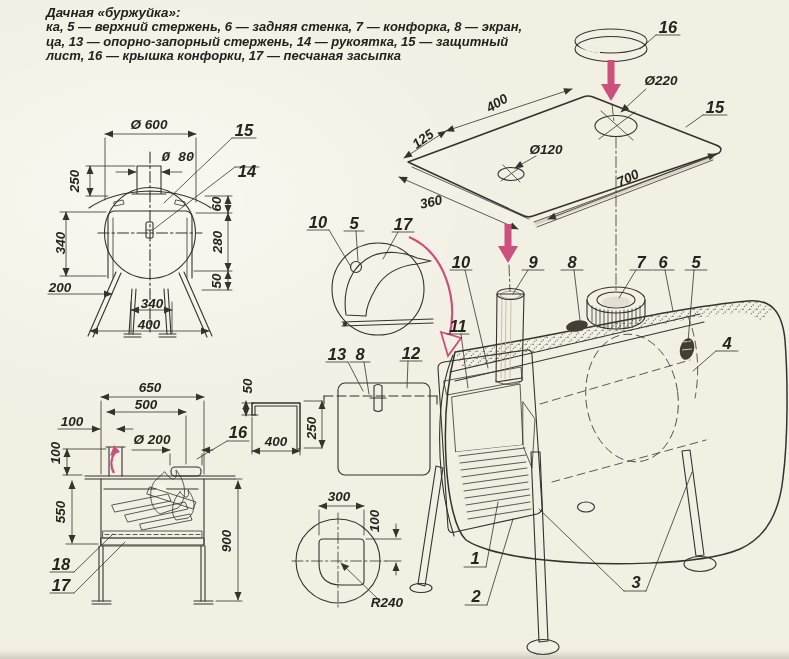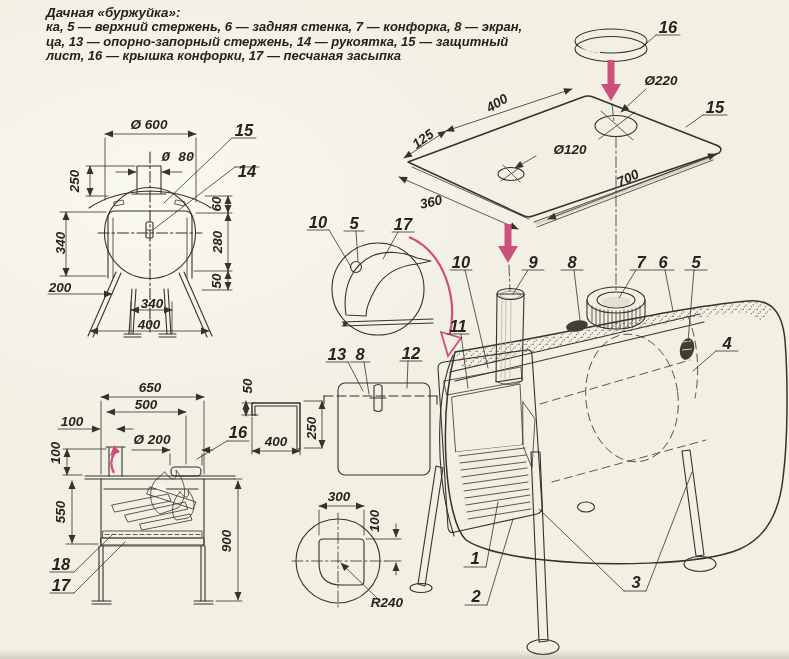--- a/index.html
+++ b/index.html
@@ -296,21 +296,21 @@
       <span class="label dim" style="left: 217px; top: 242px; transform: translate(-50%, -50%) rotate(-90deg);">280</span>
       <span class="label dim" style="left: 60px; top: 287px; transform: translate(-50%, -50%) rotate(0deg);">200</span>
       <span class="label dim" style="left: 216px; top: 281px; transform: translate(-50%, -50%) rotate(-90deg);">50</span>
       <span class="label dim" style="left: 152px; top: 303px; transform: translate(-50%, -50%) rotate(0deg);">340</span>
       <span class="label dim" style="left: 149px; top: 324px; transform: translate(-50%, -50%) rotate(0deg);">400</span>
       <span class="label part" style="left: 668px; top: 27px; transform: translate(-50%, -50%) rotate(0deg);">16</span>
       <span class="label dim" style="left: 661px; top: 80px; transform: translate(-50%, -50%) rotate(0deg);">Ø220</span>
       <span class="label part" style="left: 715px; top: 107px; transform: translate(-50%, -50%) rotate(0deg);">15</span>
       <span class="label dim" style="left: 497px; top: 103px; transform: translate(-50%, -50%) rotate(-31deg);">400</span>
       <span class="label dim" style="left: 423px; top: 139px; transform: translate(-50%, -50%) rotate(-36deg);">125</span>
-      <span class="label dim" style="left: 570px; top: 149px; transform: translate(-50%, -50%) rotate(0deg);">Ø120</span>
+      <span class="label dim" style="left: 546px; top: 149px; transform: translate(-50%, -50%) rotate(0deg);">Ø120</span>
       <span class="label dim" style="left: 628px; top: 178px; transform: translate(-50%, -50%) rotate(-26deg);">700</span>
       <span class="label dim" style="left: 431px; top: 202px; transform: translate(-50%, -50%) rotate(-12deg);">360</span>
       <span class="label part" style="left: 318px; top: 222px; transform: translate(-50%, -50%) rotate(0deg);">10</span>
       <span class="label part" style="left: 354px; top: 223px; transform: translate(-50%, -50%) rotate(0deg);">5</span>
       <span class="label part" style="left: 403px; top: 224px; transform: translate(-50%, -50%) rotate(0deg);">17</span>
       <span class="label part" style="left: 461px; top: 262px; transform: translate(-50%, -50%) rotate(0deg);">10</span>
       <span class="label part" style="left: 533px; top: 262px; transform: translate(-50%, -50%) rotate(0deg);">9</span>
       <span class="label part" style="left: 572px; top: 262px; transform: translate(-50%, -50%) rotate(0deg);">8</span>
       <span class="label part" style="left: 641px; top: 262px; transform: translate(-50%, -50%) rotate(0deg);">7</span>
       <span class="label part" style="left: 663px; top: 262px; transform: translate(-50%, -50%) rotate(0deg);">6</span>

